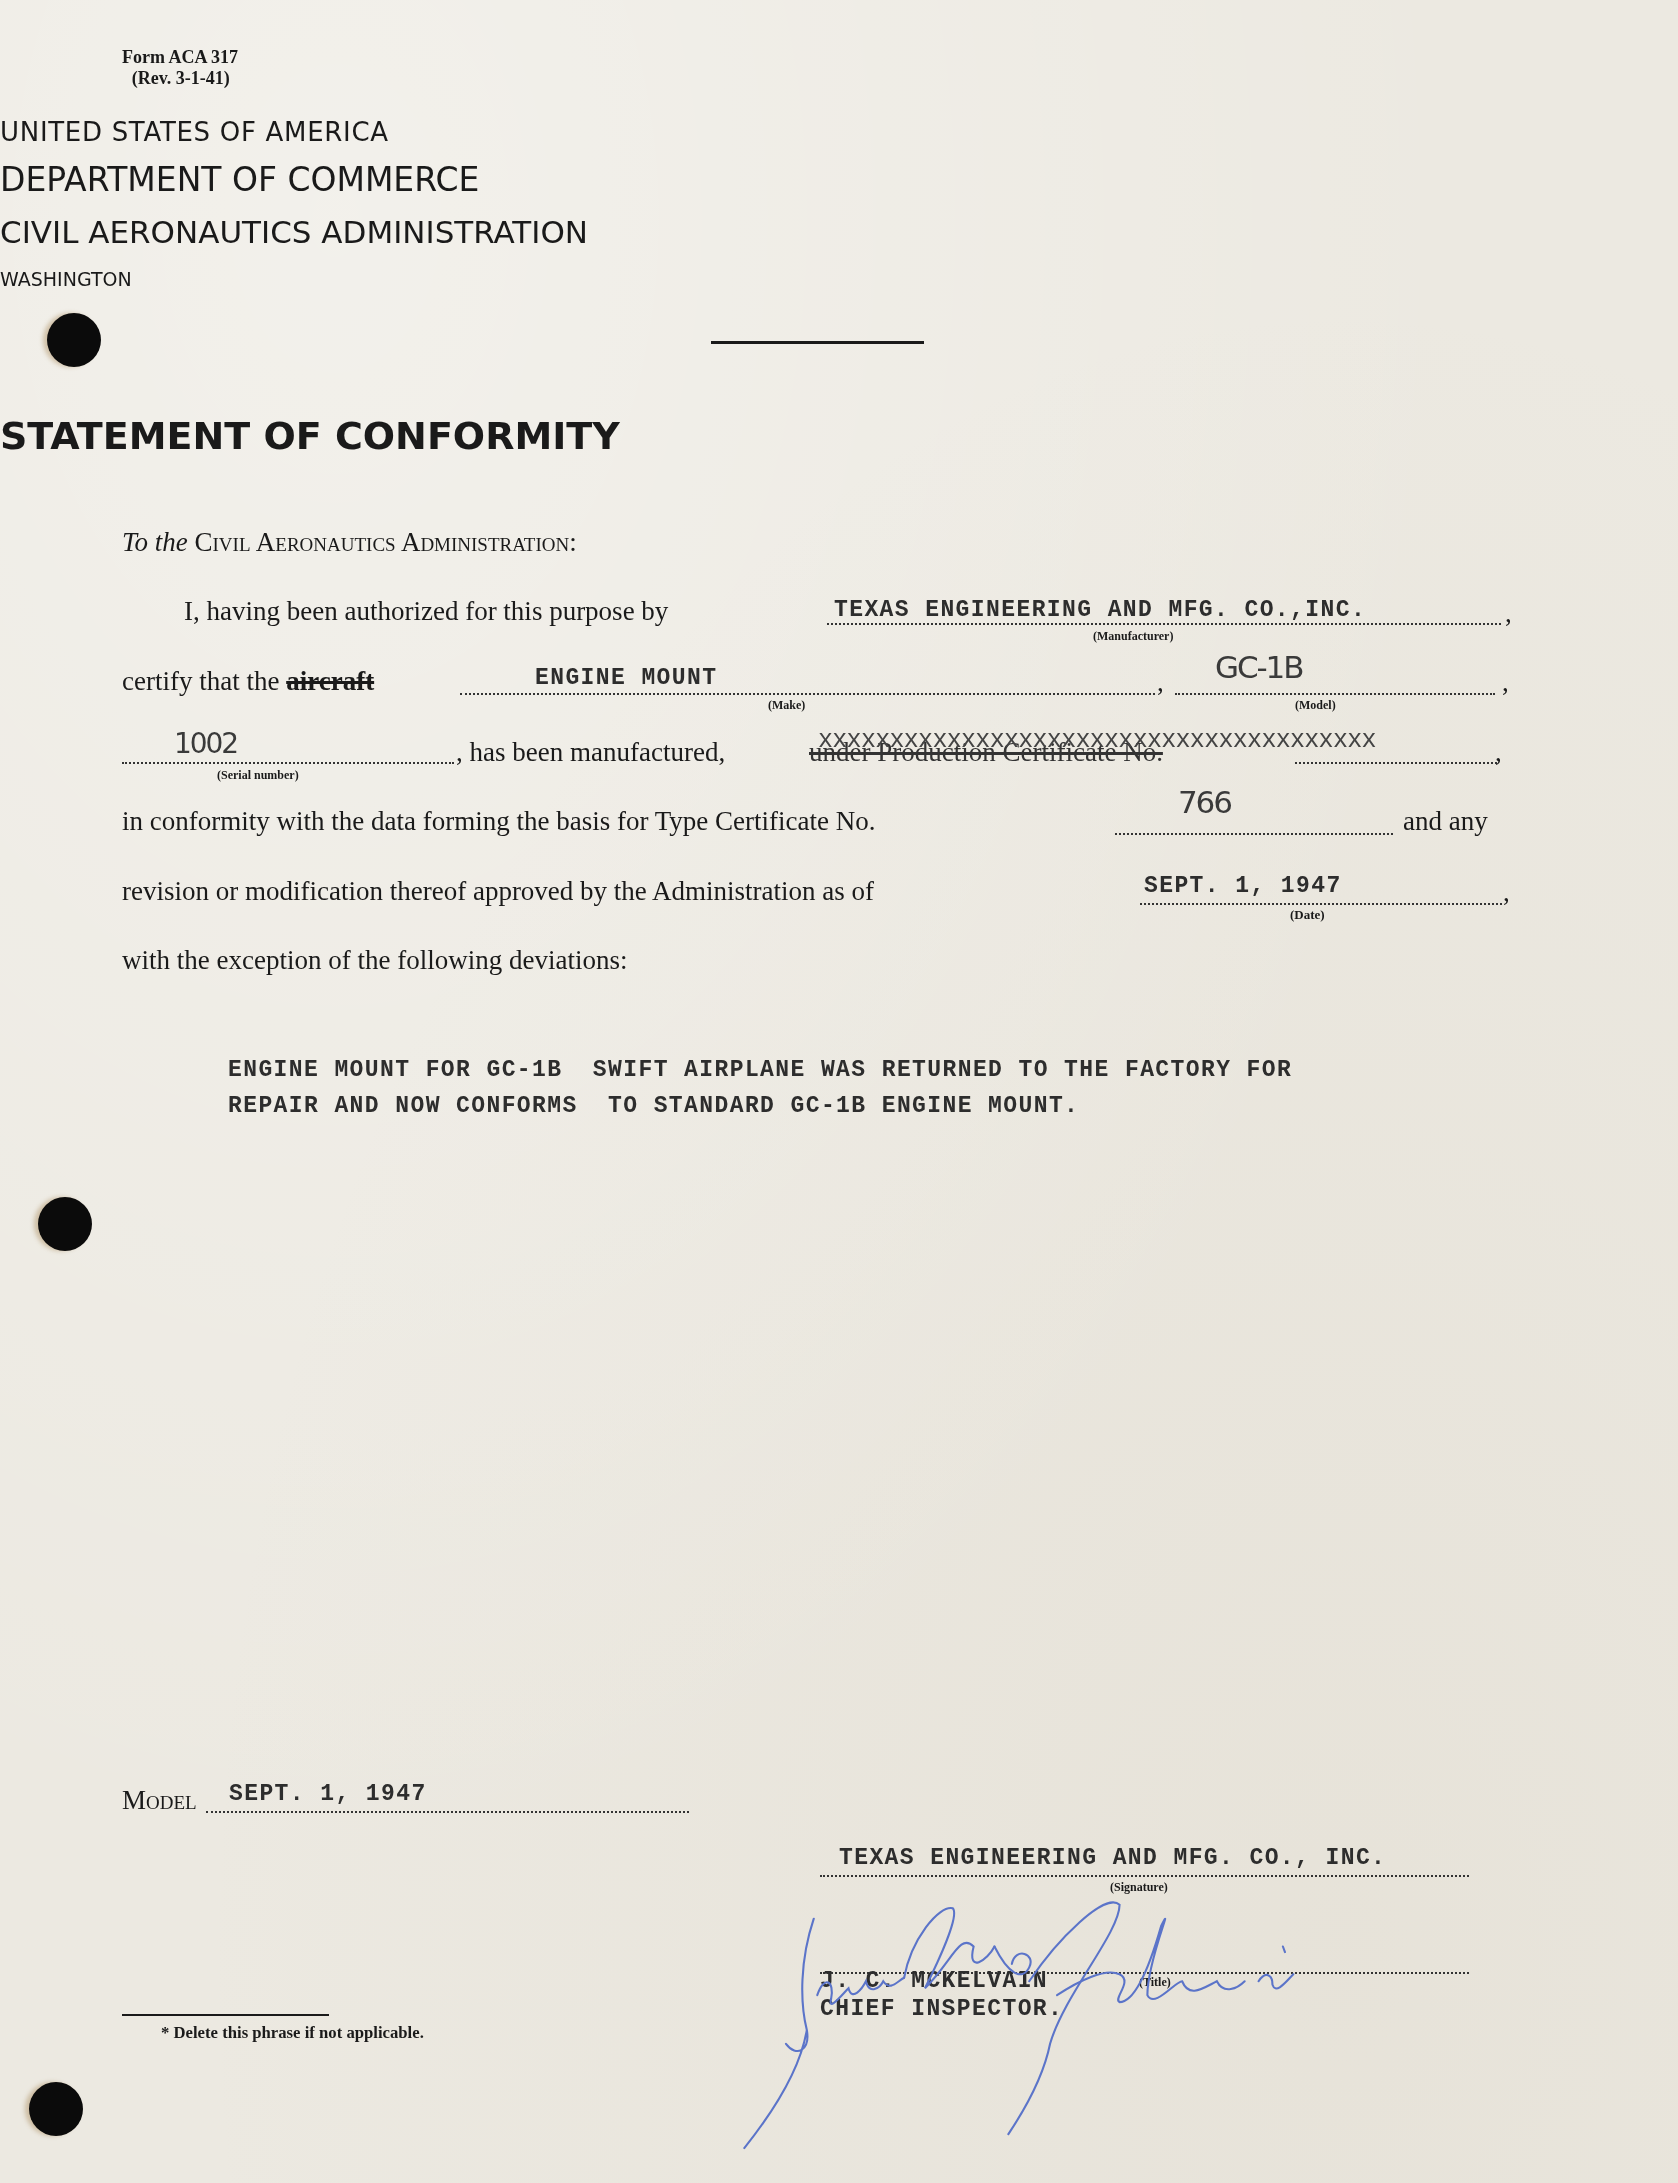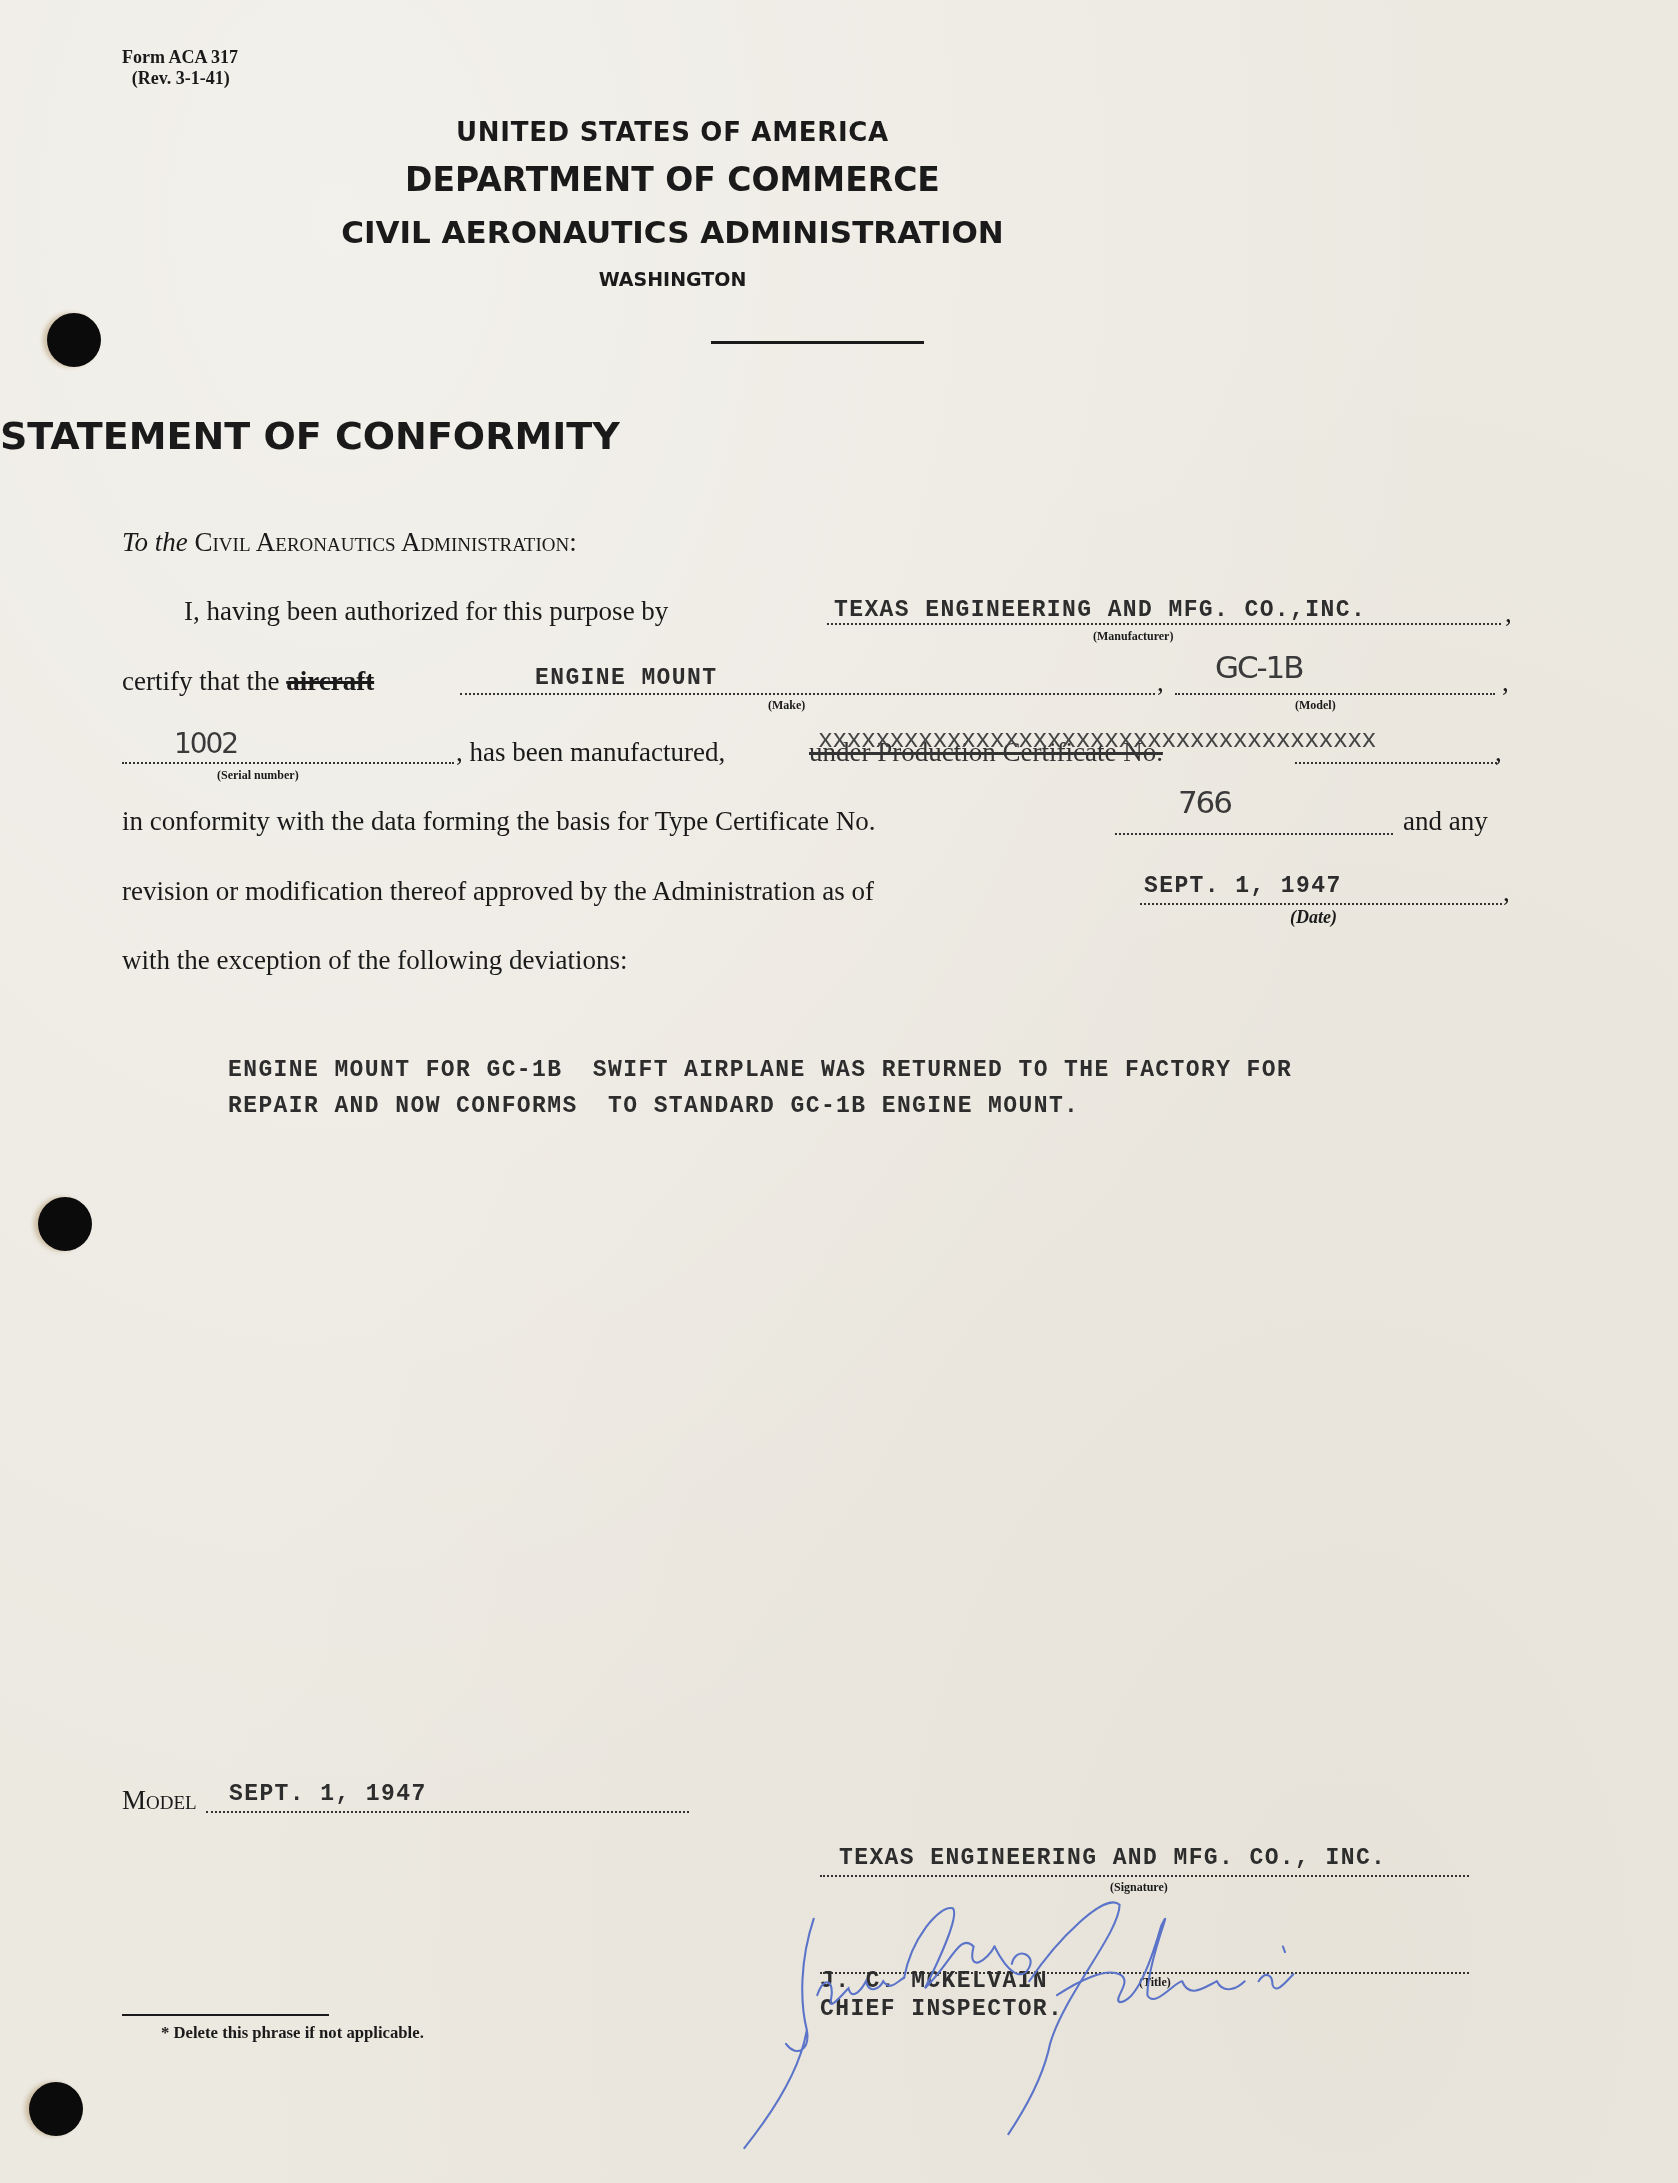--- a/index.html
+++ b/index.html
@@ -11,21 +11,21 @@
   }
   .paper { position:absolute; inset:0;
     background:
       radial-gradient(ellipse at 20% 10%, rgba(255,255,255,0.35), transparent 60%),
       radial-gradient(ellipse at 80% 90%, rgba(200,190,170,0.15), transparent 60%),
       #ece9e1; }
   .abs { position:absolute; }
   .hole { position:absolute; width:54px; height:54px; border-radius:50%; background:#0b0b0b;
     box-shadow:-4.2px 0 4.2px rgba(150,110,50,0.35); }
   .form-id { left:122px; top:47px; font-weight:bold; font-size:18px; line-height:21px; }
-  .hdr { left:0; width:1345px; text-align:center; font-family:"DejaVu Sans","Liberation Sans",sans-serif; font-weight:bold; }
+  .hdr { left:0; width:1345px; text-align:left; font-family:"DejaVu Sans","Liberation Sans",sans-serif; font-weight:normal; }
   .hdr1 { top:117px; font-size:26px; letter-spacing:0.7px; }
   .hdr2 { top:160px; font-size:33px; }
   .hdr3 { top:214px; font-size:31px; }
   .hdr4 { top:268px; font-size:19px; }
   .hdr-rule { left:711px; top:341px; width:213px; height:2.8px; background:#1a1a1a; }
   .title { left:0; width:1678px; top:414px; text-align:left; font-family:"DejaVu Sans","Liberation Sans",sans-serif; font-weight:bold; font-size:38px; }
   .line { position:absolute; font-size:27px; line-height:32px; white-space:nowrap; }
   .sc { font-variant:small-caps; }
   .it { font-style:italic; }
   .fill { position:absolute; border-bottom:2.1px dotted #333; height:28px; }
@@ -95,21 +95,21 @@
 
 <div class="line" style="left:122px; top:805px;">in conformity with the data forming the basis for Type Certificate No.</div>
 <div class="fill" style="left:1115px; top:805px; width:278px;"></div>
 <div class="hand" style="left:1178px; top:784px;">766</div>
 <div class="line" style="left:1403px; top:805px;">and any</div>
 
 <div class="line" style="left:122px; top:875px;">revision or modification thereof approved by the Administration as of</div>
 <div class="fill" style="left:1140px; top:875px; width:362px;"></div>
 <div class="typed" style="left:1144px; top:873px;">Sept. 1, 1947</div>
 <div class="line" style="left:1503px; top:876px;">,</div>
-<div class="caption" style="left:1290px; top:907px; font-size:18px;font-style:italic;">(Date)</div>
+<div class="caption" style="left:1290px; top:907px; font-size:13px;">(Date)</div>
 
 <div class="line" style="left:122px; top:944px;">with the exception of the following deviations:</div>
 
 <div class="typed" style="left:228px; top:1057px; white-space:pre;">Engine Mount for GC-1B  Swift Airplane was returned to the factory for</div>
 <div class="typed" style="left:228px; top:1093px; white-space:pre;">repair and now conforms  to standard GC-1B Engine mount.</div>
 
 <div class="line sc" style="left:122px; top:1784px;">Model</div>
 <div class="fill" style="left:206px; top:1783px; width:483px;"></div>
 <div class="typed" style="left:229px; top:1781px;">Sept. 1, 1947</div>
 

